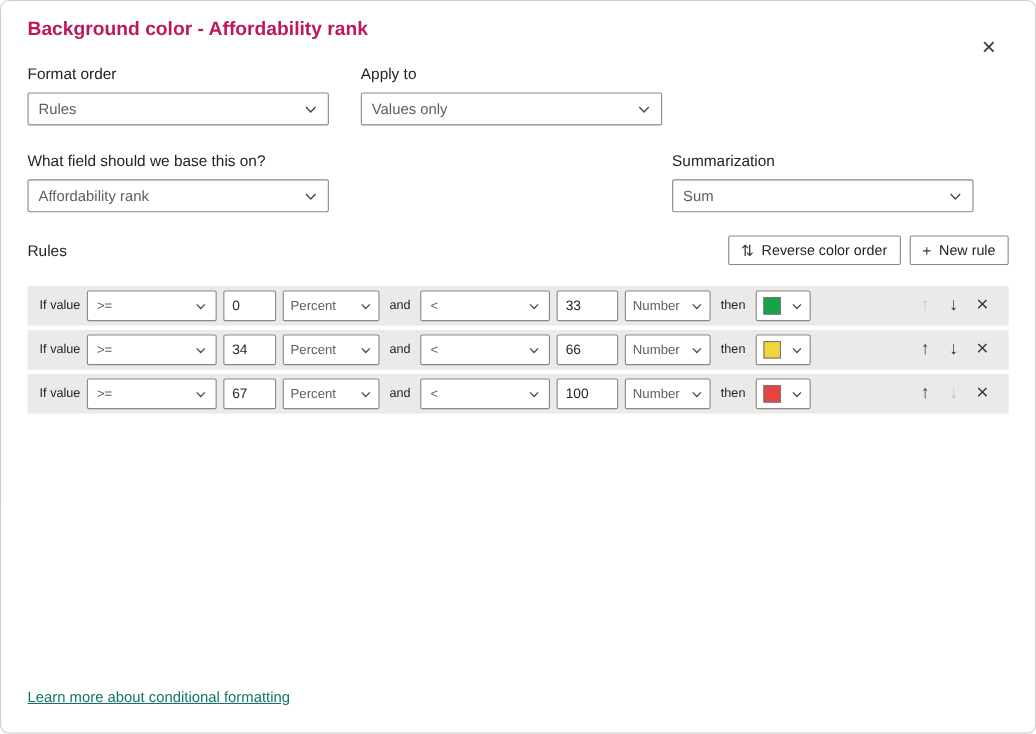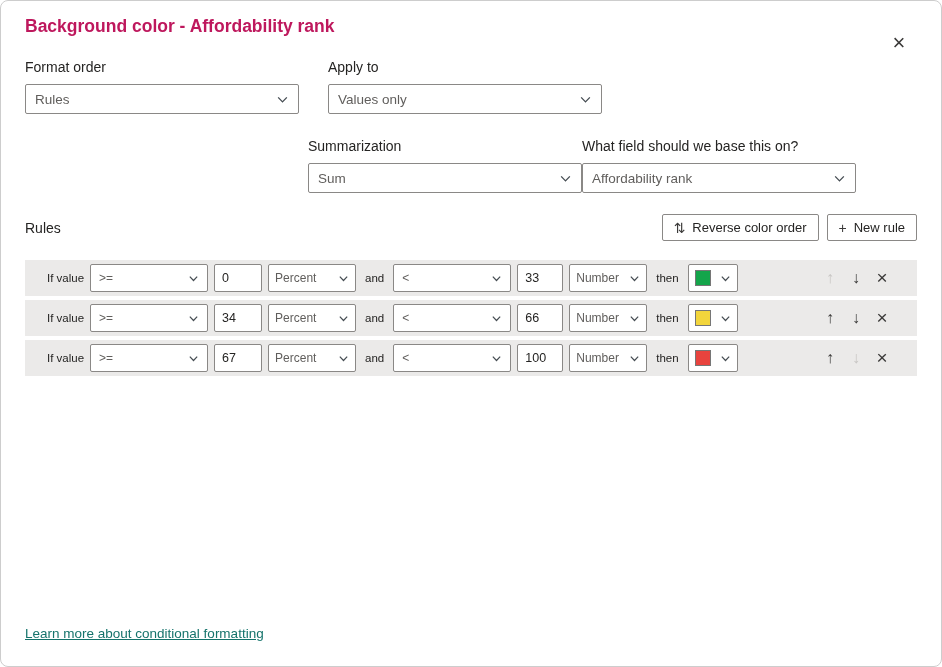--- a/index.html
+++ b/index.html
@@ -44,37 +44,37 @@
   .btn-light {
     height:27px; background:#fff; border:1px solid #8a8886; border-radius:2px;
     font-family:inherit; font-size:13px; color:#252423;
     display:flex; align-items:center; gap:7px; padding:0 11px; cursor:pointer;
   }
   .btn-light .icon { font-size:14px; color:#3b3a39; }
   .rules-list { margin-top:19px; }
   .rule-row {
     height:36px; background:var(--row-bg,#ebeae9);
     display:flex; align-items:center;
-    padding:0 22px; margin-bottom:4px;
+    padding:0 11px; margin-bottom:4px;
   }
   .rule-row .rlabel { font-size:11.5px; color:#252423; white-space:nowrap; }
   .rule-row .if-label { margin-right:6px; }
   .rule-row .and-label { margin:0 9px; }
   .rule-row .then-label { margin:0 9px; }
   .rule-row .select { height:28px; padding:0 8px; }
   .rule-row .select .select-value { font-size:12px; }
   .op-select { width:118px; }
   .unit-select { width:88px; padding:0 6px !important; }
   .unit-select2 { width:78px; padding:0 6px !important; }
   .num-input {
     width:48px; height:28px; border:1px solid #8a8886; border-radius:2px;
     font-family:inherit; font-size:12.5px; color:#252423; padding:0 7px;
     margin:0 6px;
   }
-  .num-input.v2 { width:46px; }
+  .num-input.v2 { width:56px; }
   .color-select {
     width:50px; height:28px; border:1px solid #8a8886; border-radius:2px;
     background:#fff; display:flex; align-items:center;
     justify-content:space-between; padding:0 6px; cursor:pointer;
   }
   .swatch { width:16px; height:16px; border:1px solid #767676; display:inline-block; }
   .row-spacer { flex:1; }
   .row-icon-btn {
     background:none; border:none; cursor:pointer; padding:0;
     width:26px; height:26px; font-size:16px; color:#3b3a39;
@@ -131,35 +131,35 @@
           <span class="chev">
             <svg width="13" height="13" viewBox="0 0 12 12">
                 <path d="M2 4 L6 8.2 L10 4" fill="none" stroke="#454c52" stroke-width="1.2"></path>
               </svg>
           </span>
         </div>
       </div>
     </div>
 
     <div class="form-row second">
+      <div class="form-col">
+        <div class="field-label">What field should we base this on?</div>
+        <div class="select">
+          <span class="select-value">Affordability rank</span>
+          <span class="chev">
+            <svg width="13" height="13" viewBox="0 0 12 12">
+                <path d="M2 4 L6 8.2 L10 4" fill="none" stroke="#454c52" stroke-width="1.2"></path>
+              </svg>
+          </span>
+        </div>
+      </div>
       <div class="form-col summarization">
         <div class="field-label">Summarization</div>
         <div class="select">
           <span class="select-value">Sum</span>
-          <span class="chev">
-            <svg width="13" height="13" viewBox="0 0 12 12">
-                <path d="M2 4 L6 8.2 L10 4" fill="none" stroke="#454c52" stroke-width="1.2"></path>
-              </svg>
-          </span>
-        </div>
-      </div>
-      <div class="form-col">
-        <div class="field-label">What field should we base this on?</div>
-        <div class="select">
-          <span class="select-value">Affordability rank</span>
           <span class="chev">
             <svg width="13" height="13" viewBox="0 0 12 12">
                 <path d="M2 4 L6 8.2 L10 4" fill="none" stroke="#454c52" stroke-width="1.2"></path>
               </svg>
           </span>
         </div>
       </div>
     </div>
 
     <div class="rules-header">

